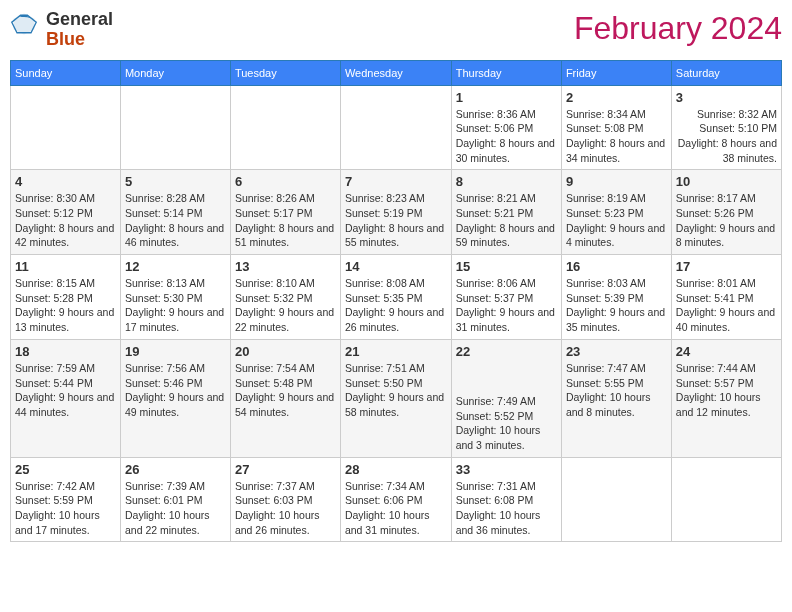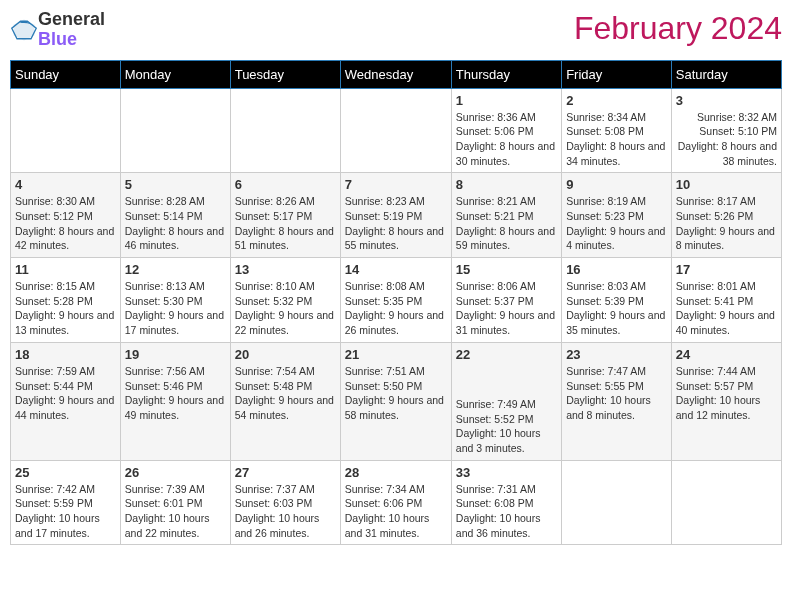--- a/index.html
+++ b/index.html
@@ -11,30 +11,29 @@
       padding: 10px;
     }
     .header {
       display: flex;
       justify-content: space-between;
       align-items: flex-start;
       margin-bottom: 10px;
     }
     .logo {
       display: flex;
-      align-items: center;
-      gap: 0;
+      gap: 8px;
     }
     .logo-text {
       font-size: 18px;
       font-weight: bold;
       line-height: 1.1;
     }
     .logo-general { color: #333; }
-    .logo-blue { color: #8b5cf6; }
+    .logo-blue { color: #c2410c; }
     .logo-icon {
       width: 28px;
       height: 28px;
     }
     .title-block {
       text-align: right;
     }
     .month-year {
       font-size: 32px;
       font-weight: normal;
@@ -43,25 +42,25 @@
     .location {
       font-size: 16px;
       color: #555;
     }
     .calendar {
       width: 100%;
       border-collapse: collapse;
       font-size: 11px;
     }
     .calendar th {
-      background-color: #000000;
+      background-color: #3b82f6;
       color: #fff;
       padding: 6px 4px;
       text-align: left;
-      font-size: 13px;
+      font-size: 11px;
       font-weight: normal;
       border: 1px solid #2a7ab5;
     }
     .calendar td {
       border: 1px solid #ccc;
       vertical-align: top;
       padding: 4px;
       width: 113px;
       min-height: 70px;
       background: #fff;

